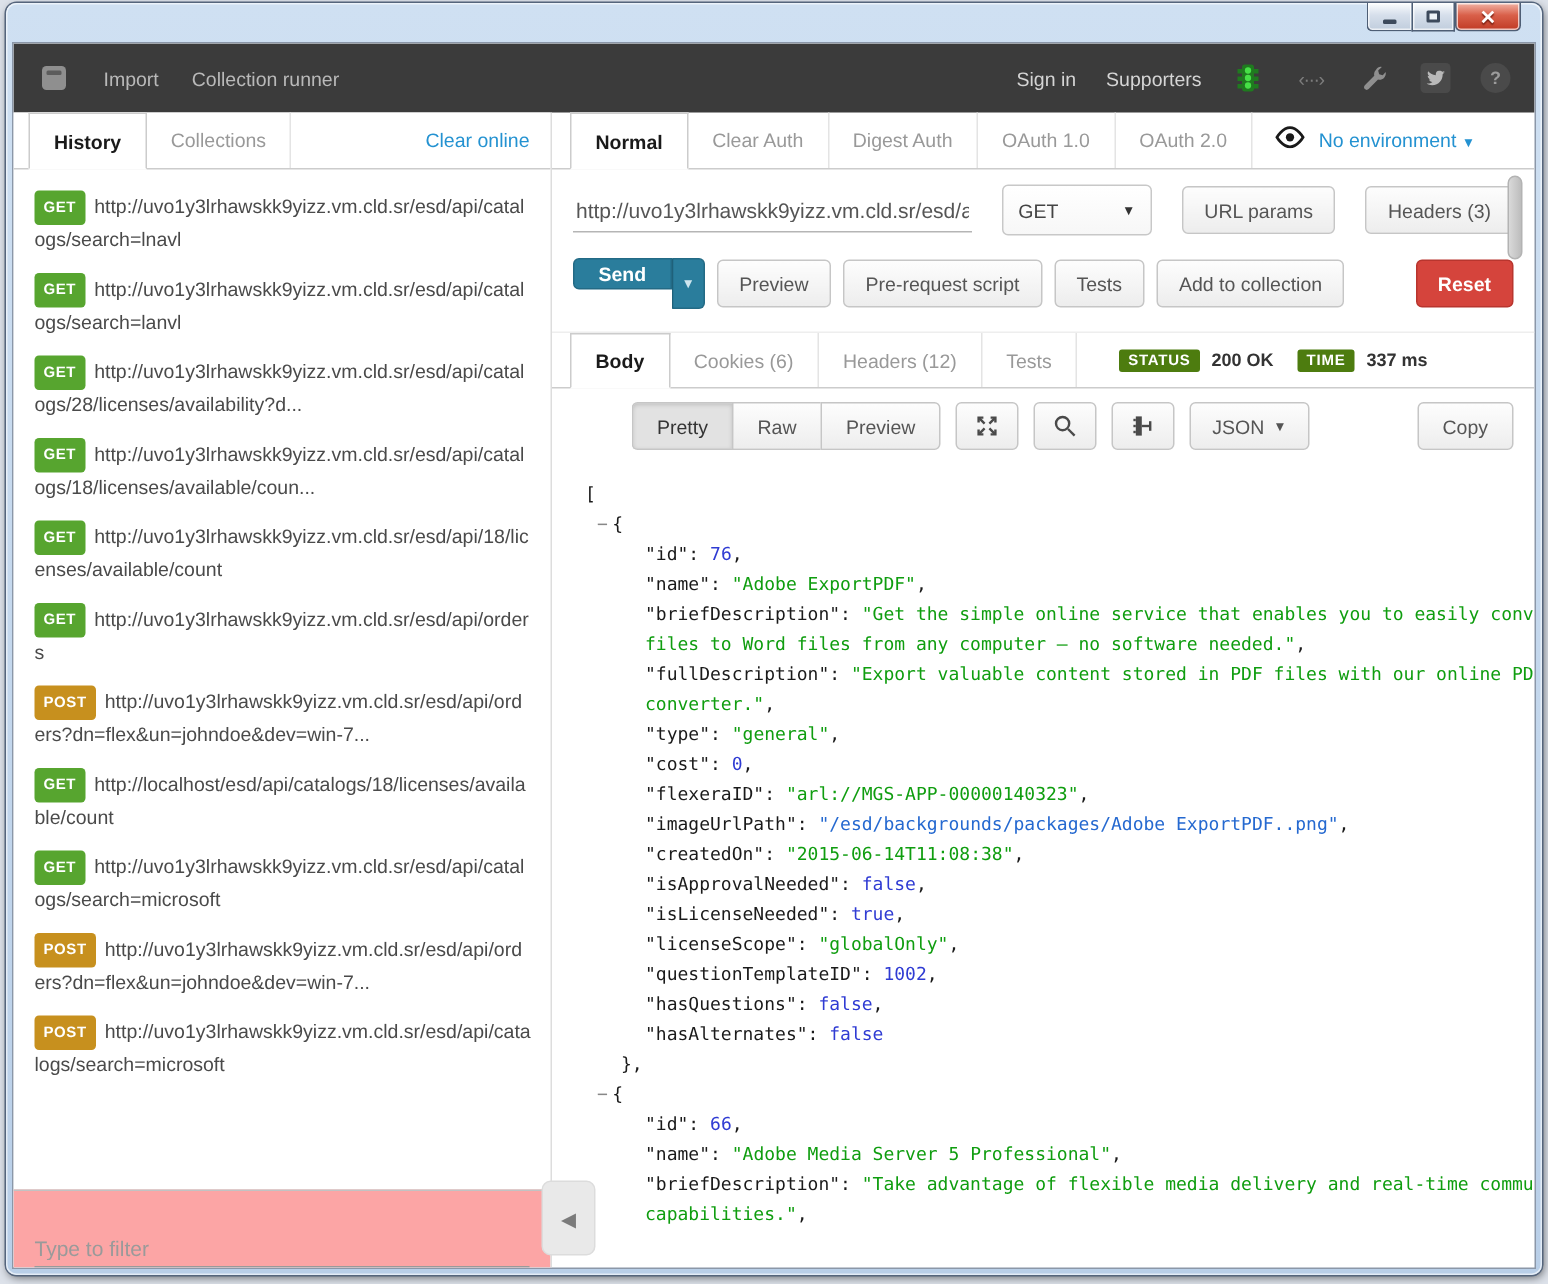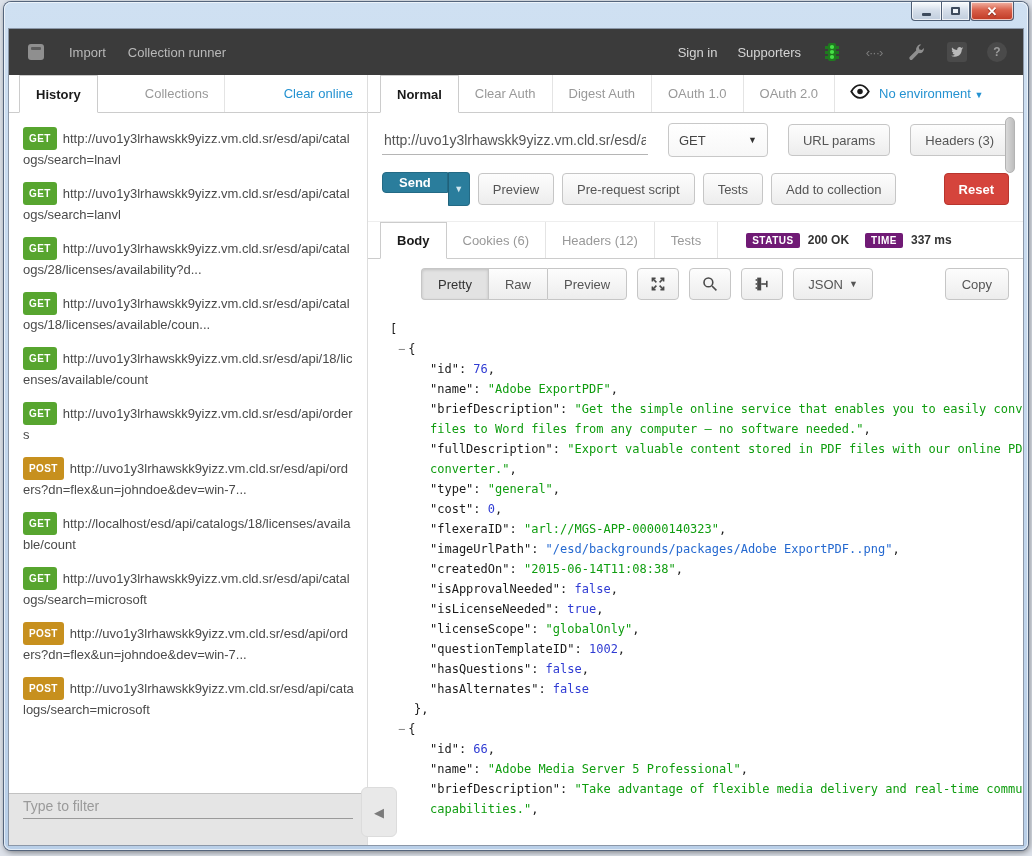--- a/index.html
+++ b/index.html
@@ -47,21 +47,21 @@
   .tab.active { color:#1a1a1a; font-weight:bold; background:#fff; border:1px solid #ccc; border-bottom:1px solid #fff; margin-bottom:-1px;}
   .clear-link { margin-left:auto; align-self:center; padding-right:14px; font-size:13px; color:#2492d1; cursor:pointer;}
 
   .history-list { flex:1; overflow:hidden; padding:8px 12px 0 14px;}
   .hist-item { padding:6px 0; font-size:13px; line-height:20px; color:#4a4a4a; word-break:break-all; cursor:pointer;}
   .badge { display:inline-block; font-size:10px; font-weight:bold; color:#fff; padding:2px 6px 1px; border-radius:3px;
            margin-right:6px; vertical-align:1px; letter-spacing:.4px;}
   .badge.get { background:#57a52f;}
   .badge.post { background:#c7901e;}
 
-  .filter-bar { flex:0 0 52px; background:#e5e5e5; border-top:1px solid #c2c2c2; display:flex; align-items:flex-start; padding:0 14px;margin-top:40px;}
+  .filter-bar { flex:0 0 52px; background:#fca5a5; border-top:1px solid #c2c2c2; display:flex; align-items:flex-end; padding:0 14px;margin-top:40px;}
   .filter-input { width:100%; background:transparent; border:none; border-bottom:1px solid #9a9a9a; outline:none;
                   font-size:14px; color:#555; padding:4px 0; font-family:"Liberation Sans",sans-serif;}
   .filter-input::placeholder { color:#9a9a9a;}
   .collapse-handle { position:absolute; left:352px; bottom:8px; width:36px; height:50px; background:#e9e9e9;
                      border:1px solid #dcdcdc; border-radius:6px; display:flex; align-items:center; justify-content:center;
                      z-index:5; cursor:pointer; color:#7b7b7b; font-size:13px;}
 
   
   .main { flex:1; display:flex; flex-direction:column; min-width:0; min-height:0; border-left:1px solid #ddd; position:relative;}
   .auth-tabs { height:38px; display:flex; align-items:stretch; border-bottom:1px solid #ccc; padding-left:12px; flex:0 0 auto;}
@@ -82,21 +82,21 @@
   .send-group { display:flex; cursor:pointer;}
   .send-main { background:#2a7d9c; color:#fff; font-weight:bold; font-size:13px; height:21px; display:flex; align-items:center;
                padding:0 16px; border-radius:4px 0 0 4px; border:1px solid #236a85;}
   .send-caret { background:#2a7d9c; border:1px solid #236a85; border-left:1px solid #1f617a; width:22px; height:34px;
                 border-radius:0 4px 4px 0; display:flex; align-items:center; justify-content:center; color:#cfe6ef; font-size:9px;}
   .reset-btn { margin-left:auto; background:#d5443c; border:1px solid #b8352e; color:#fff; font-weight:bold;}
 
   .resp-tabs { height:38px; display:flex; align-items:stretch; border-bottom:1px solid #ccc; border-top:1px solid #eee;
                padding-left:12px; flex:0 0 auto; margin-top:4px;}
   .meta-area { display:flex; align-items:center; gap:8px; margin-left:28px;}
-  .meta-badge { background:#701a75; color:#fff; font-size:10px; font-weight:bold; padding:2px 6px; border-radius:2px; letter-spacing:.5px;}
+  .meta-badge { background:#4d7c0f; color:#fff; font-size:10px; font-weight:bold; padding:2px 6px; border-radius:2px; letter-spacing:.5px;}
   .meta-val { color:#333; font-size:12px; font-weight:bold; margin-right:8px;}
 
   .view-row { flex:0 0 50px; display:flex; align-items:center; gap:10px; padding:0 14px;}
   .seg-group { display:flex;}
   .seg-group .btn { border-radius:0; border-right:none; padding:0 16px;}
   .seg-group .btn:first-child { border-radius:4px 0 0 4px;margin-left:39px;}
   .seg-group .btn:last-child { border-radius:0 4px 4px 0; border-right:1px solid #c6c6c6;}
   .seg-group .btn.active { background:#e2e2e2; box-shadow:inset 0 1px 3px rgba(0,0,0,.15); color:#333;}
   .icon-btn { width:42px; justify-content:center; padding:0;}
   .json-dd { gap:6px;}
@@ -178,21 +178,21 @@
               </svg>
           </span>
           <span class="help-circ">?</span>
         </div>
       </div>
 
       <div class="content">
 
         <div class="sidebar">
           <div class="sb-tabs">
-            <span id="sb-tabs-mount" style="display:flex;gap:31px;">
+            <span id="sb-tabs-mount" style="display:flex;">
                 <span class="tab active">History</span>
                 <span class="tab">Collections</span>
               </span>
             <span class="clear-link">Clear online</span>
           </div>
           <div class="history-list" id="history-mount">
               <div class="hist-item"><span class="badge get">GET</span><span>http://uvo1y3lrhawskk9yizz.vm.cld.sr/esd/api/catalogs/search=lnavl</span></div>
               <div class="hist-item"><span class="badge get">GET</span><span>http://uvo1y3lrhawskk9yizz.vm.cld.sr/esd/api/catalogs/search=lanvl</span></div>
               <div class="hist-item"><span class="badge get">GET</span><span>http://uvo1y3lrhawskk9yizz.vm.cld.sr/esd/api/catalogs/28/licenses/availability?d...</span></div>
               <div class="hist-item"><span class="badge get">GET</span><span>http://uvo1y3lrhawskk9yizz.vm.cld.sr/esd/api/catalogs/18/licenses/available/coun...</span></div>

